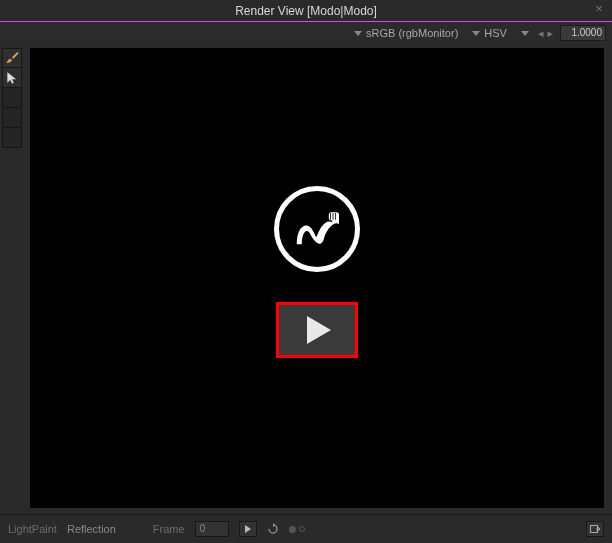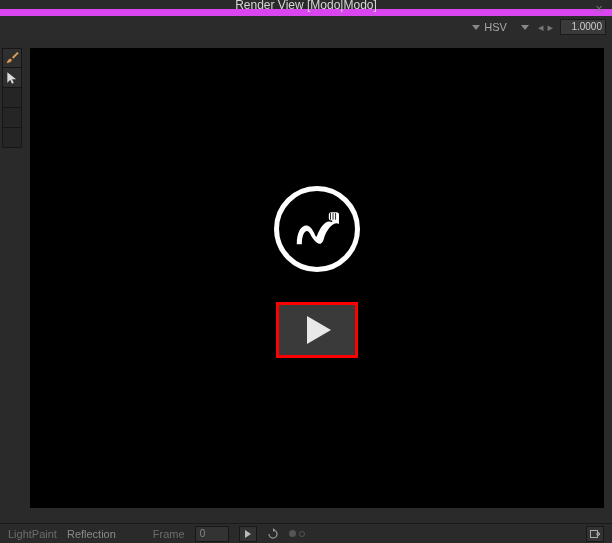--- a/index.html
+++ b/index.html
@@ -7,27 +7,27 @@
   body {
     background: #2a2a2a;
     font-family: "Segoe UI", Tahoma, sans-serif;
     font-size: 11px;
     color: #b8b8b8;
     position: relative;
   }
 
   
   .titlebar {
-    height: 16px;
+    height: 22px;
     background: #2a2a2a;
     display: flex;
     align-items: center;
     justify-content: center;
     position: relative;
-    border-bottom: 7px solid #d946ef;
+    border-bottom: 1px solid #d946ef;
   }
   .titlebar .title { color: #d8d8d8; font-size: 12px; }
   .titlebar .close {
     position: absolute;
     right: 6px; top: 2px;
     color: #777; font-size: 13px; cursor: pointer;
     width: 14px; height: 14px; text-align: center; line-height: 14px;
   }
 
   
@@ -114,21 +114,21 @@
     border-top: 14px solid transparent;
     border-bottom: 14px solid transparent;
     border-left: 24px solid #e8e8e8;
     margin-left: 4px;
   }
 
   
   .bottombar {
     position: absolute;
     left: 0; bottom: 0;
-    width: 612px; height: 20px;
+    width: 612px; height: 29px;
     background: #2a2a2a;
     border-top: 1px solid #1a1a1a;
     display: flex; align-items: center;
     padding: 0 8px;
     gap: 10px;
     color: #7a7a7a;
     font-size: 11px;
   }
   .bottombar .lbl { color: #6d6d6d; }
   .bottombar .dd2 {
@@ -176,20 +176,24 @@
 <body>
 
 <div class="titlebar">
   <span class="title">Render View [Modo|Modo]</span>
   <span class="close">×</span>
 </div>
 
 <div class="optionbar">
   <span class="dd">
     <span class="tri"></span>
+    <span>sRGB (rgbMonitor)</span>
+  </span>
+  <span class="dd">
+    <span class="tri"></span>
     <span>HSV</span>
   </span>
   <span class="dd" style="padding-right:2px;">
     <span class="tri"></span>
   </span>
   <span class="nav-arrows">
     <span>◂</span>
     <span>▸</span>
   </span>
   <span class="numfield">1.0000</span>

